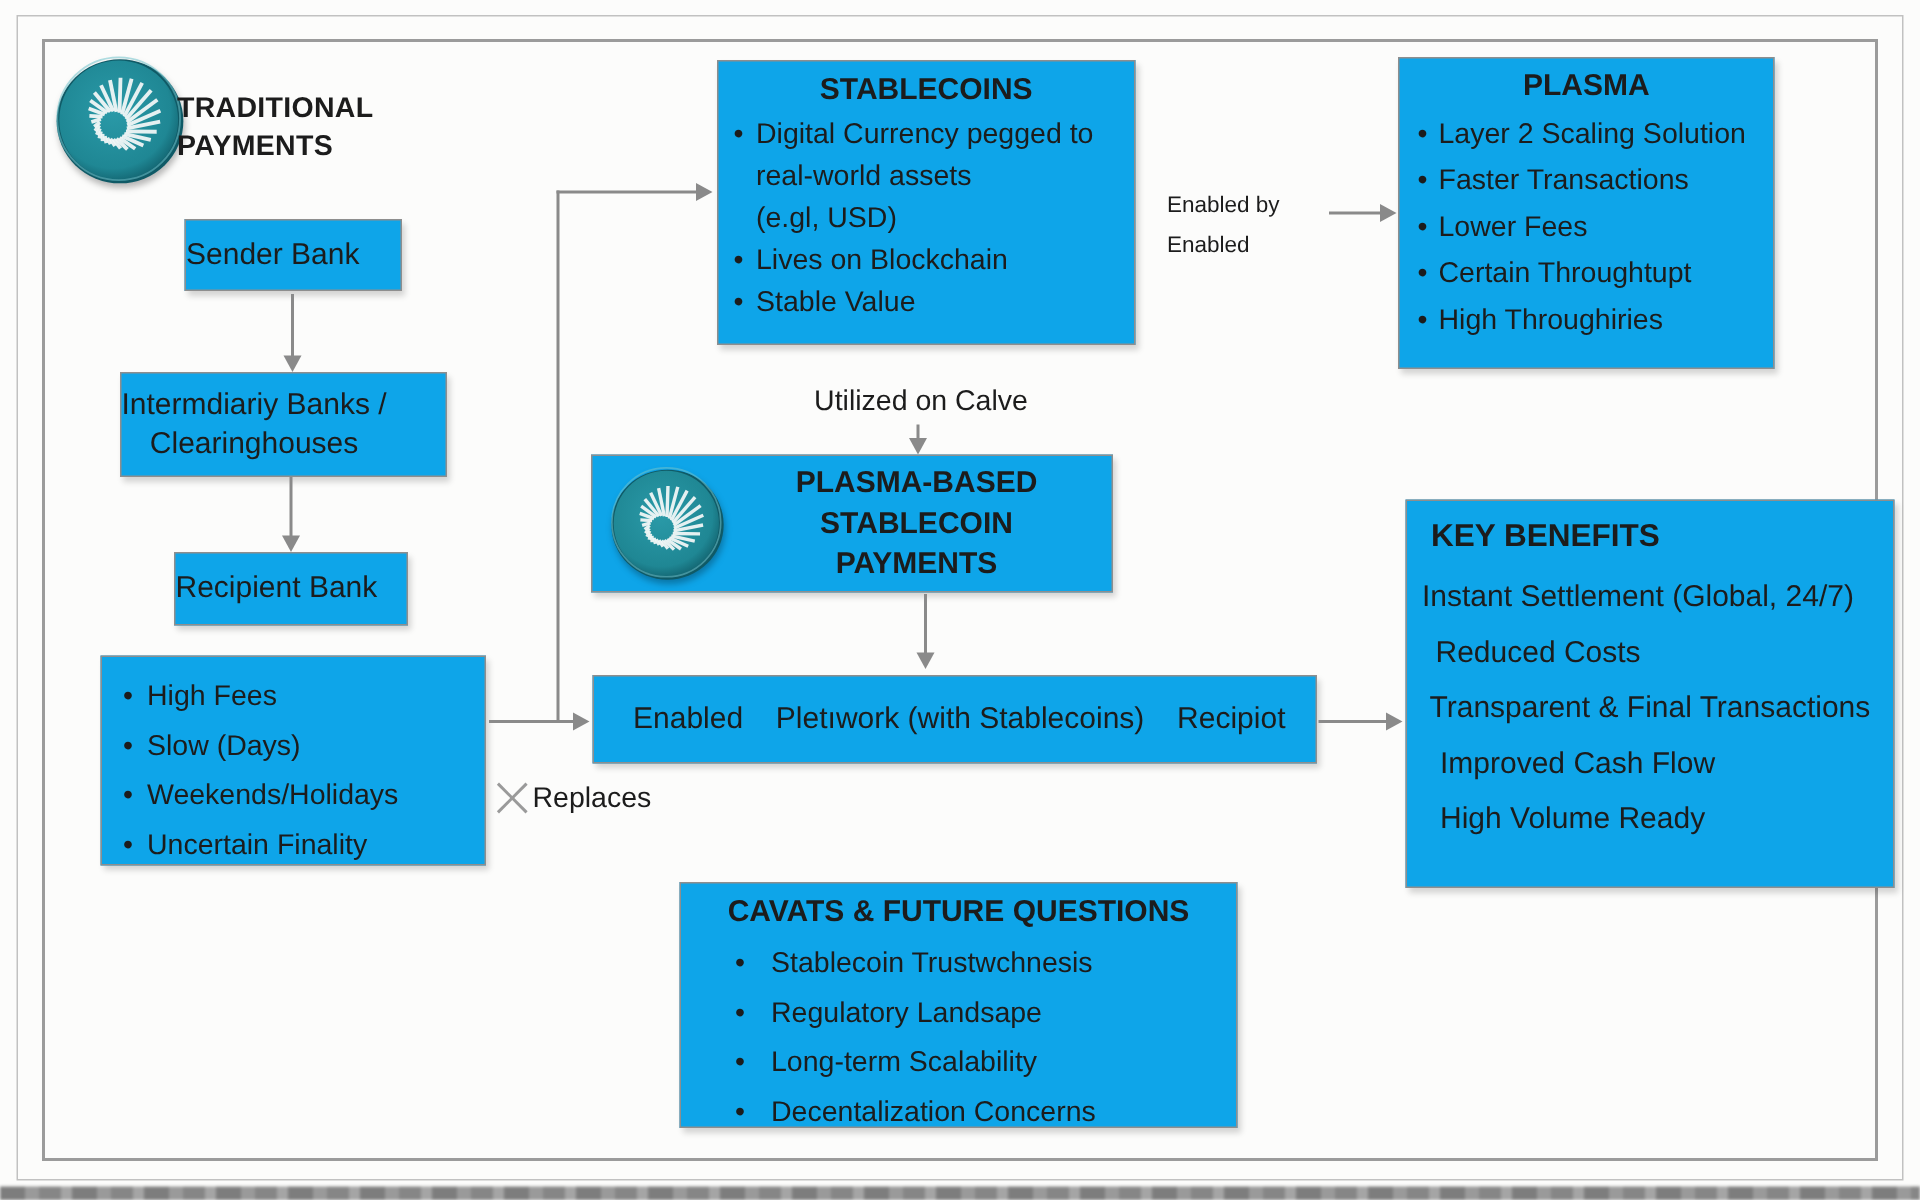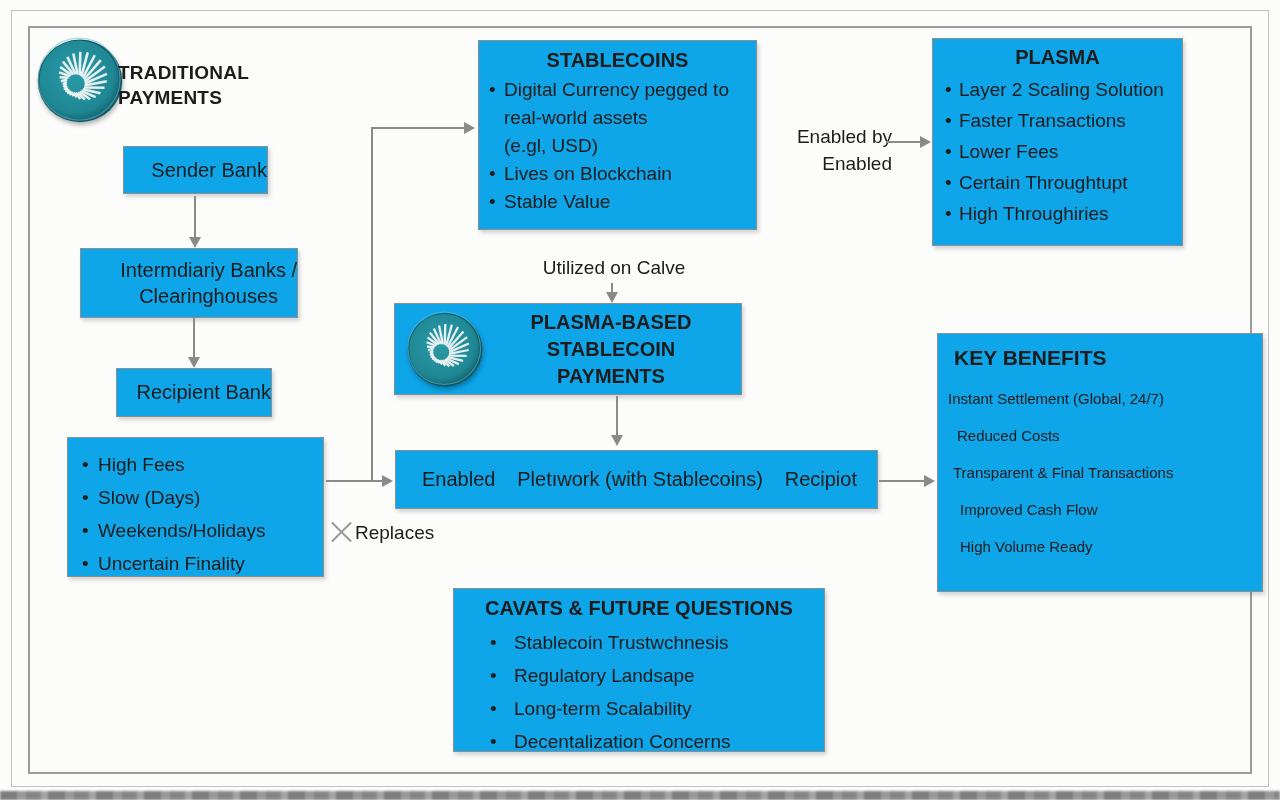--- a/index.html
+++ b/index.html
@@ -13,21 +13,21 @@
   .bottom-strip{
     position:absolute;left:0;right:0;bottom:0;height:9px;
     background:repeating-linear-gradient(90deg,#7d7d7d 0 17px,#9a9a9a 17px 26px,#868686 26px 41px,#a5a5a5 41px 48px);
     filter:blur(1.1px);
   }
   .box{
     position:absolute;background:#0ea5e9;border:1.5px solid #8e8e8e;
     box-shadow:2px 3px 4px rgba(0,0,0,0.16);box-sizing:border-box;
   }
   .pre{white-space:pre-line;}
-  .center-text{display:flex;align-items:center;justify-content:flex-end;text-align:center;}
+  .center-text{display:flex;align-items:center;justify-content:flex-start;text-align:center;}
   .hline{position:absolute;height:2px;background:#8a8a8a;}
   .vline{position:absolute;width:2px;background:#8a8a8a;}
   .arr-r{position:absolute;width:0;height:0;border-top:6px solid transparent;border-bottom:6px solid transparent;border-left:11px solid #8a8a8a;}
   .arr-d{position:absolute;width:0;height:0;border-left:6px solid transparent;border-right:6px solid transparent;border-top:11px solid #8a8a8a;}
   .coin{position:absolute;filter:drop-shadow(1px 3px 2px rgba(0,0,0,0.28));}
   .coin svg{width:100%;height:100%;display:block;}
 
   .trad-title{position:absolute;left:118px;top:60px;width:168px;font-size:19px;font-weight:bold;line-height:25px;letter-spacing:0.2px;}
   .small-box{font-size:20px;}
 
@@ -43,41 +43,41 @@
   .sc-title{font-size:20px;font-weight:bold;text-align:center;margin:8px 0 4px 0;}
   .sc-list{font-size:19px;line-height:28px;margin-left:10px !important;}
   .sc-list li{padding-left:15px;}
 
   
   .pl-title{font-size:20px;font-weight:bold;text-align:center;margin:7px 0 5px 0;}
   .pl-list{font-size:19px;line-height:31px;margin-left:12px !important;}
   .pl-list li{padding-left:14px;}
 
   
-  .enabled-label{position:absolute;left:778px;top:123px;width:114px;font-size:19px;line-height:27px;text-align:right;}
+  .enabled-label{position:absolute;left:778px;top:123px;width:114px;font-size:15px;line-height:27px;text-align:left;}
 
   
   .utilized-label{position:absolute;left:526px;top:257px;width:176px;font-size:19px;text-align:center;}
 
   
   .pp-title{position:absolute;left:92px;right:6px;top:0;bottom:0;font-size:20px;font-weight:bold;line-height:27px;}
 
   
   .network-inner{display:flex;align-items:center;justify-content:space-between;height:100%;padding:0 20px 0 26px;font-size:20px;}
 
   
   .replaces-label{position:absolute;left:330px;top:521px;display:flex;align-items:center;font-size:19px;}
   .x-icon{position:relative;width:23px;height:23px;margin-right:2px;}
   .x-icon::before,.x-icon::after{content:"";position:absolute;left:-2px;top:10px;width:27px;height:2px;background:#9a9a9a;}
   .x-icon::before{transform:rotate(45deg);}
   .x-icon::after{transform:rotate(-45deg);}
 
   
   .kb-title{font-size:21px;font-weight:bold;margin:12px 0 0 16px;}
-  .kb-list{list-style:none;margin:10px 0 0 0;padding:0;font-size:15px;}
+  .kb-list{list-style:none;margin:10px 0 0 0;padding:0;font-size:20px;}
   .kb-list li{line-height:37px;}
   .kb-i0{padding-left:10px;} .kb-i1{padding-left:19px;} .kb-i2{padding-left:15px;} .kb-i3{padding-left:22px;} .kb-i4{padding-left:22px;}
 
   
   .cv-title{font-size:20px;font-weight:bold;text-align:center;margin:8px 0 6px 0;}
   .cv-list{font-size:19px;line-height:33px;margin-left:36px !important;}
   .cv-list li{padding-left:24px;}
 </style>
 </head>
 <body>

